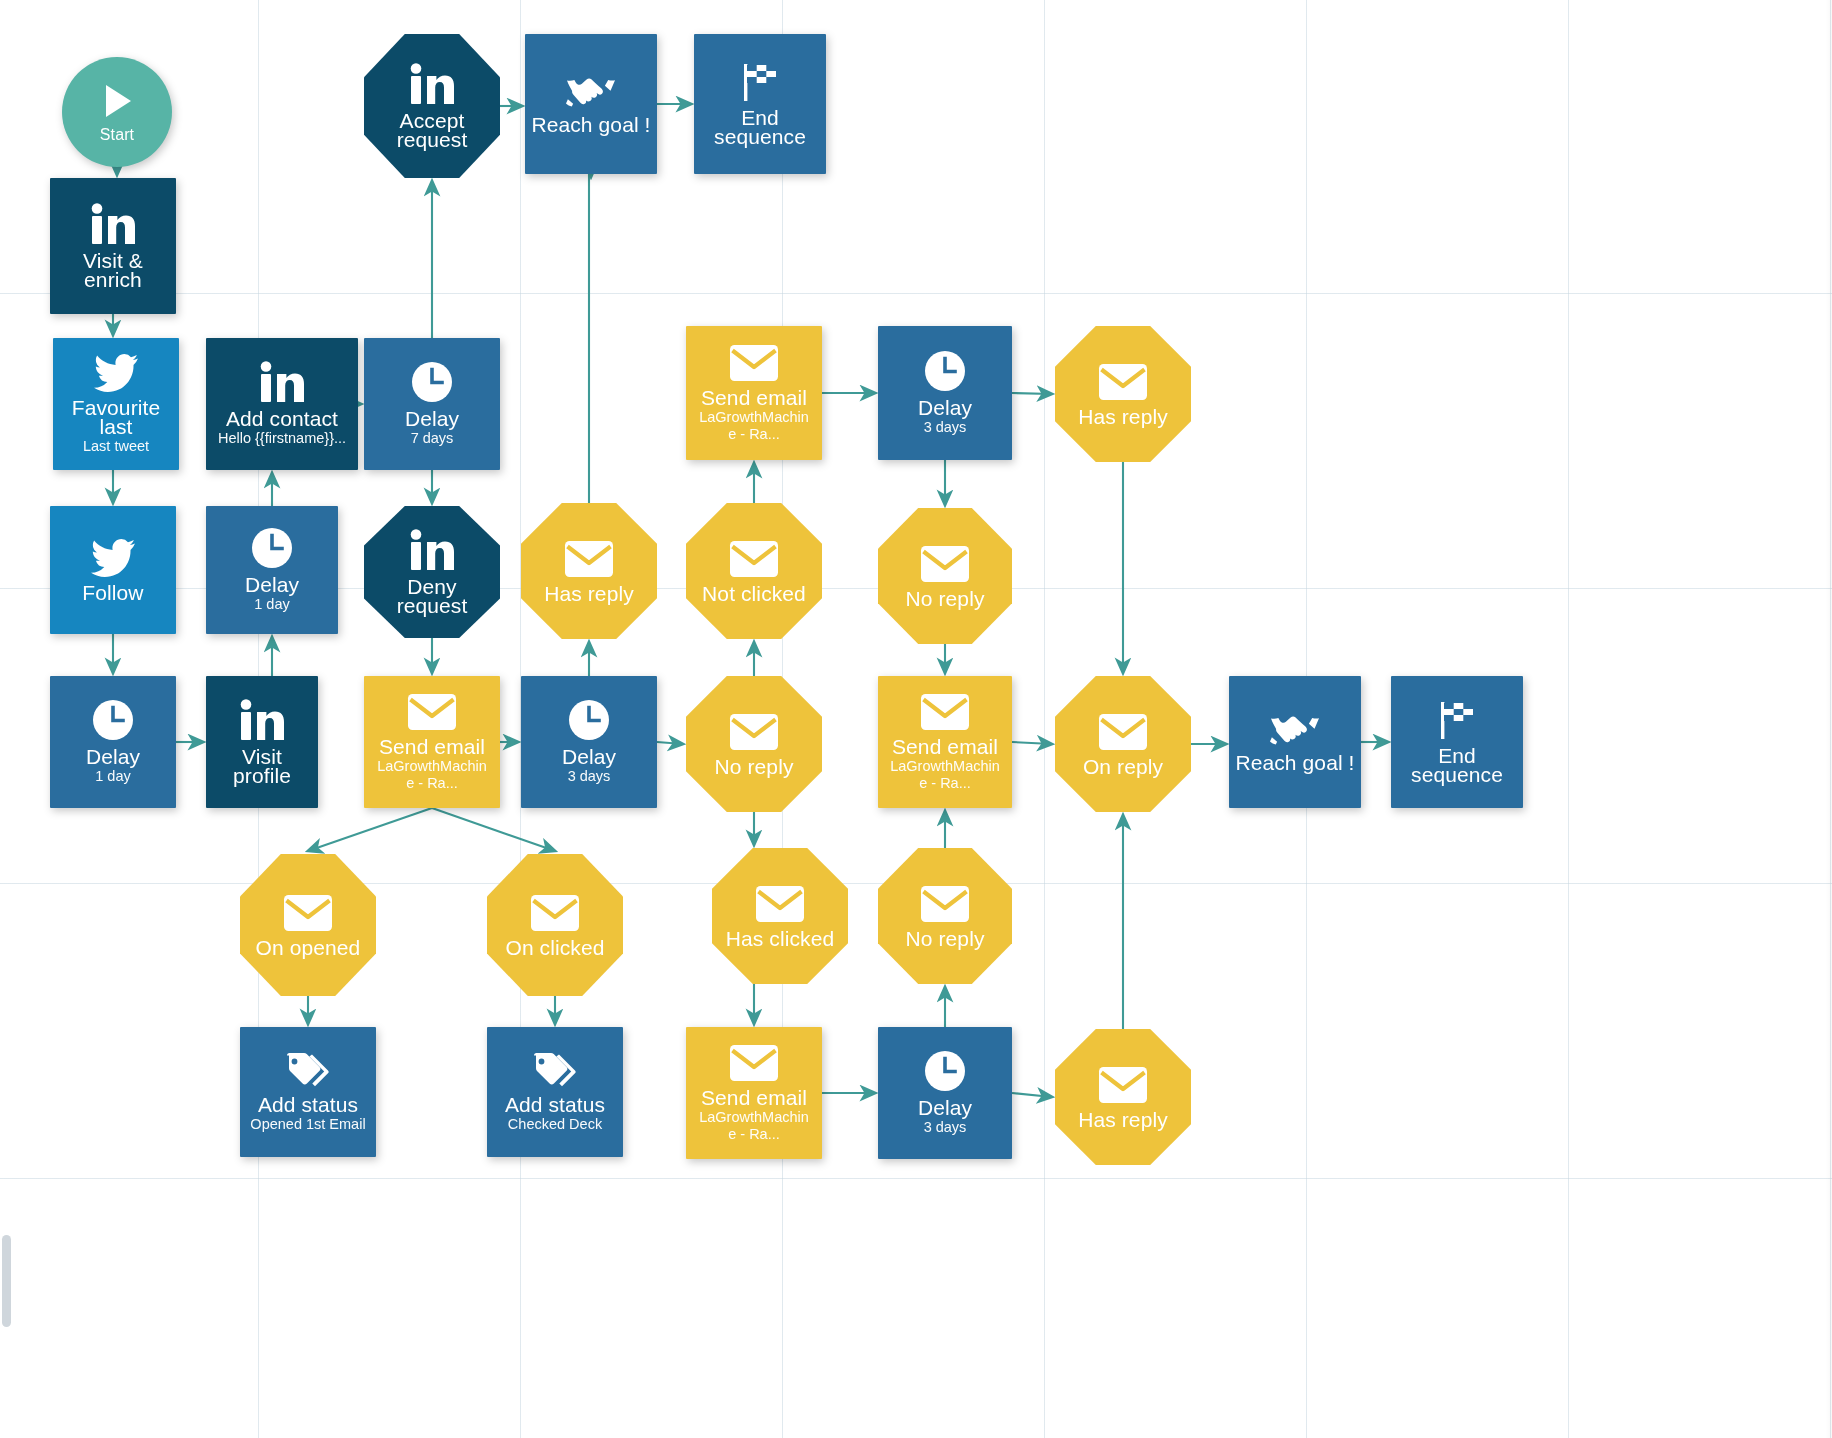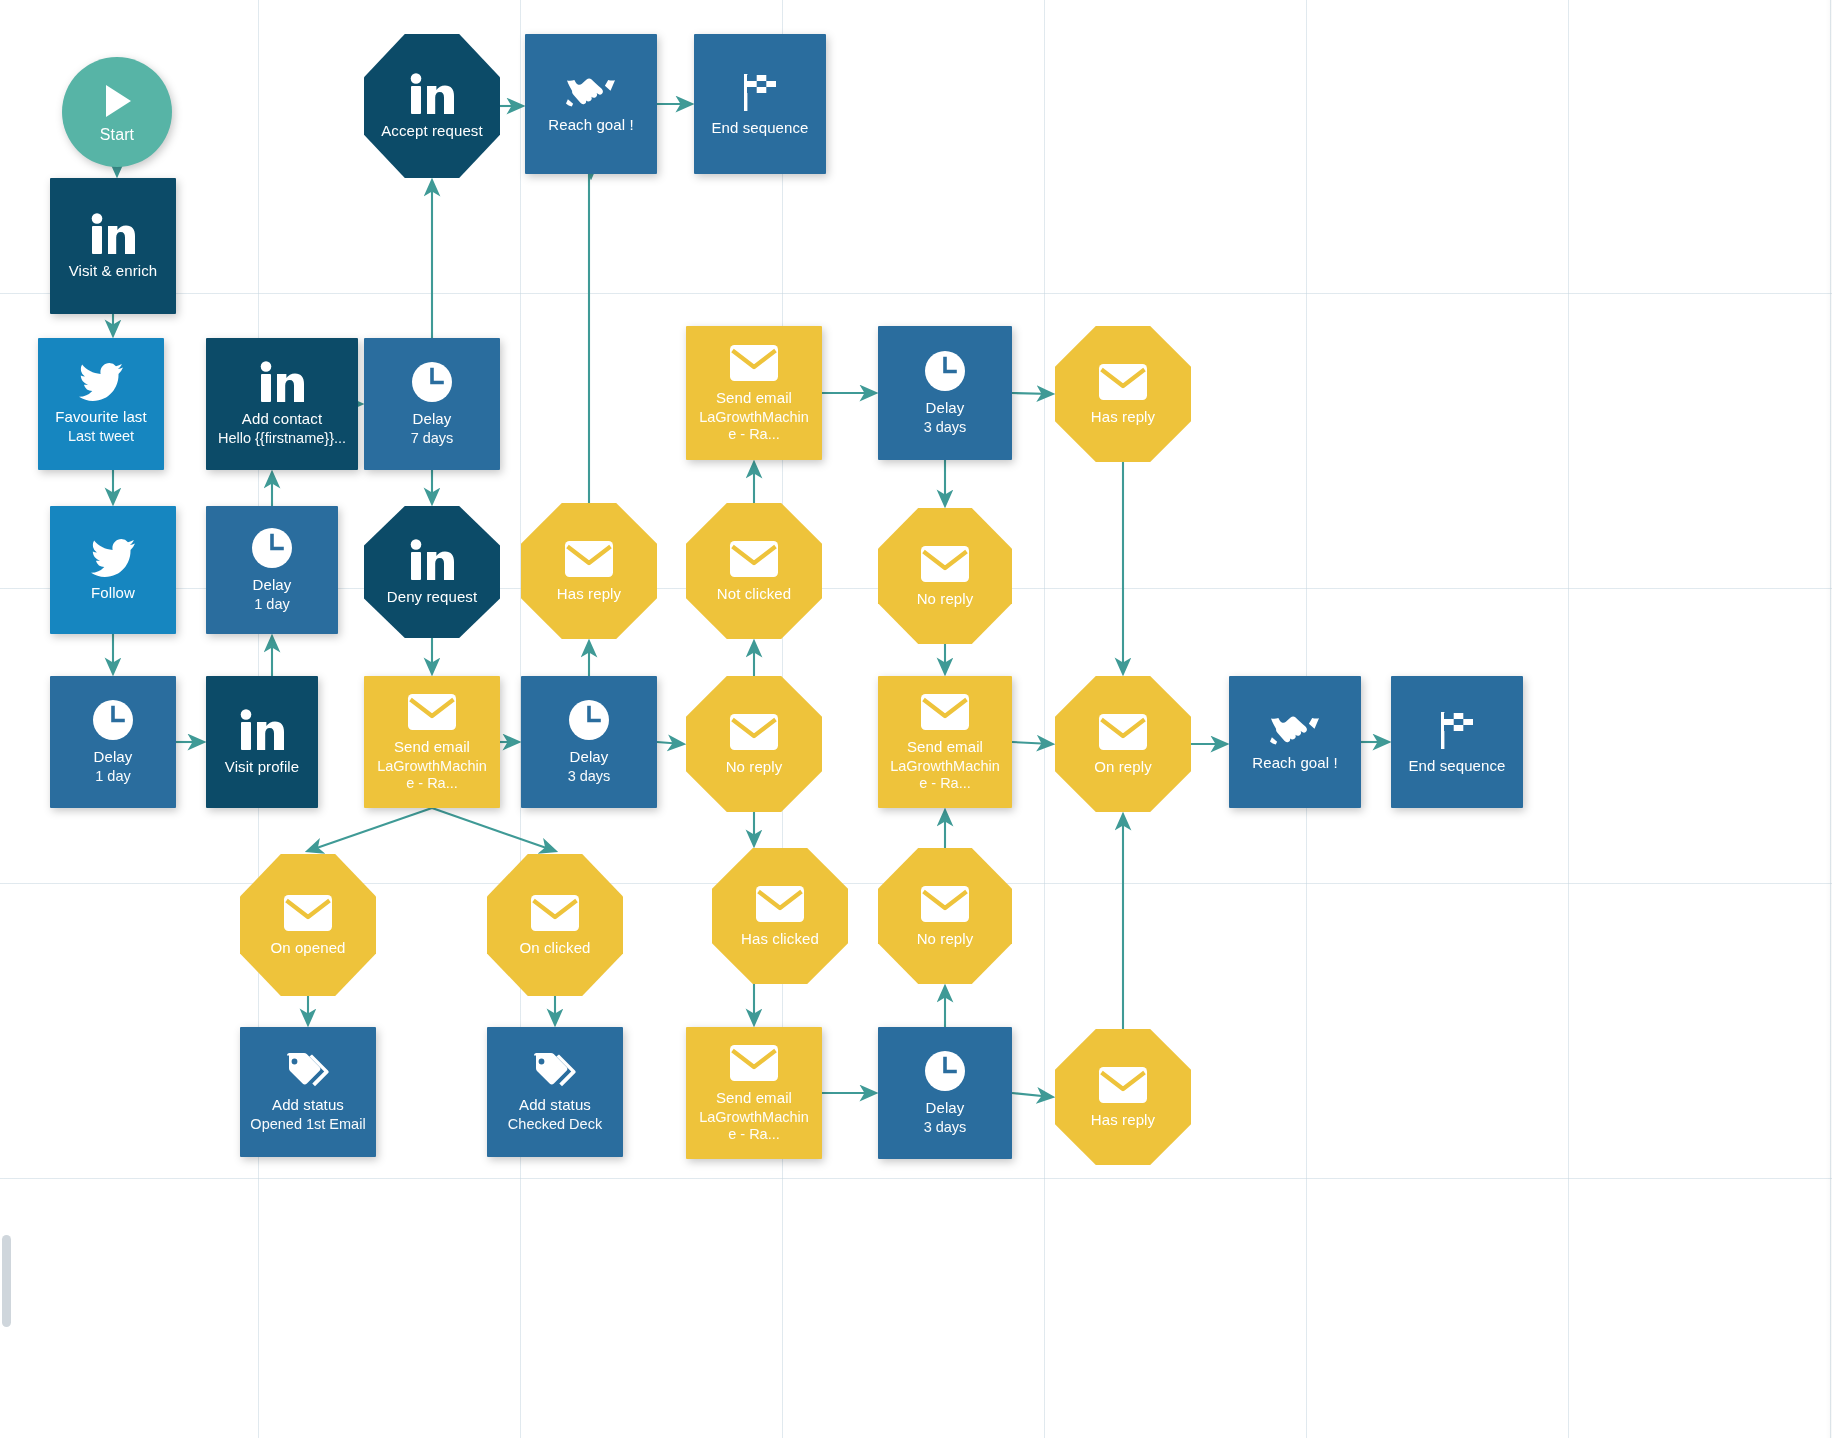--- a/index.html
+++ b/index.html
@@ -29,21 +29,21 @@
     color:#fff;text-align:center;
     filter:drop-shadow(2px 3px 4px rgba(0,0,0,.22));
     user-select:none;
   }
   .node .ico{
     display:block;
     line-height:0;
     margin-bottom:6px;
   }
   .node .title{
-    font-size:15px;
+    font-size:21px;
     line-height:19px;
     letter-spacing:.1px;
     padding:0 6px;
   }
   .node .sub{
     font-size:14.5px;
     line-height:17px;
     opacity:.97;
     padding:0 10px;
     margin-top:2px;
@@ -141,21 +141,21 @@
       <div class="node sq c-dark" style="left: 50px; top: 178px; width: 126px; height: 136px;">
         <span class="ico">
           <svg width="46" height="42" viewBox="0 0 46 42" style="display:block">
             <rect x="2" y="13" width="10" height="28" fill="#fff" rx="1"></rect>
             <circle cx="7" cy="5.5" r="5.3" fill="#fff"></circle>
             <path d="M18 13h9.4v4.1c1.8-3 4.9-4.7 8.6-4.7 6 0 9 3.8 9 10.6V41H35V24.6c0-3.6-1.3-5.5-4.2-5.5-3 0-4.6 2-4.6 5.5V41H18z" fill="#fff"></path>
           </svg>
         </span>
         <div class="title">Visit &amp; enrich</div>
       </div>
-      <div class="node sq c-ltblue" style="left: 38px; top: 338px; width: 126px; height: 132px;">
+      <div class="node sq c-ltblue" style="left: 53px; top: 338px; width: 126px; height: 132px;">
         <span class="ico">
           <svg width="44" height="38" viewBox="0 0 44 38" style="display:block">
             <path fill="#fff" d="M44 4.6c-1.6.7-3.4 1.2-5.2 1.4 1.9-1.1 3.3-2.9 4-5-1.8 1-3.7 1.8-5.8 2.2A9 9 0 0 0 30.4 0c-5 0-9 4-9 9 0 .7.1 1.4.2 2C14.1 10.6 7.5 7 3.1 1.6a9 9 0 0 0 2.8 12A9 9 0 0 1 1.8 12.5v.1c0 4.4 3.1 8 7.2 8.9a9 9 0 0 1-4.1.2 9 9 0 0 0 8.4 6.3A18 18 0 0 1 0 33.8 25.4 25.4 0 0 0 13.8 38C30.4 38 39.5 24.2 39.5 12.3v-1.2A18 18 0 0 0 44 4.6z"></path>
           </svg>
         </span>
         <div class="title">Favourite last</div>
         <div class="sub">Last tweet</div>
       </div>
       <div class="node sq c-ltblue" style="left: 50px; top: 506px; width: 126px; height: 128px;">
         <span class="ico">

